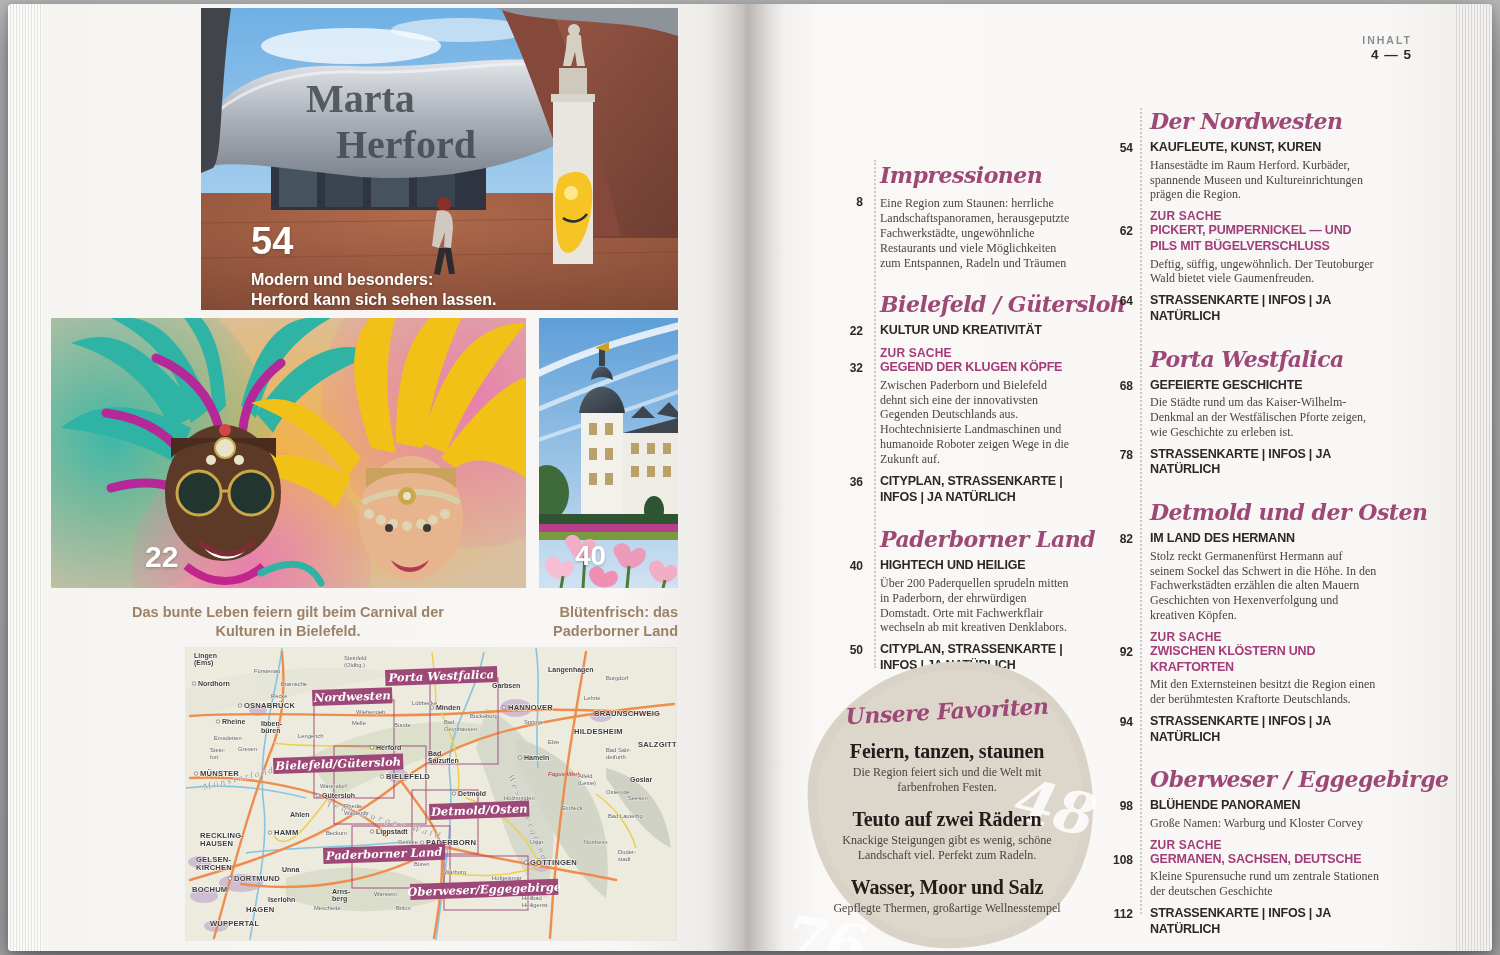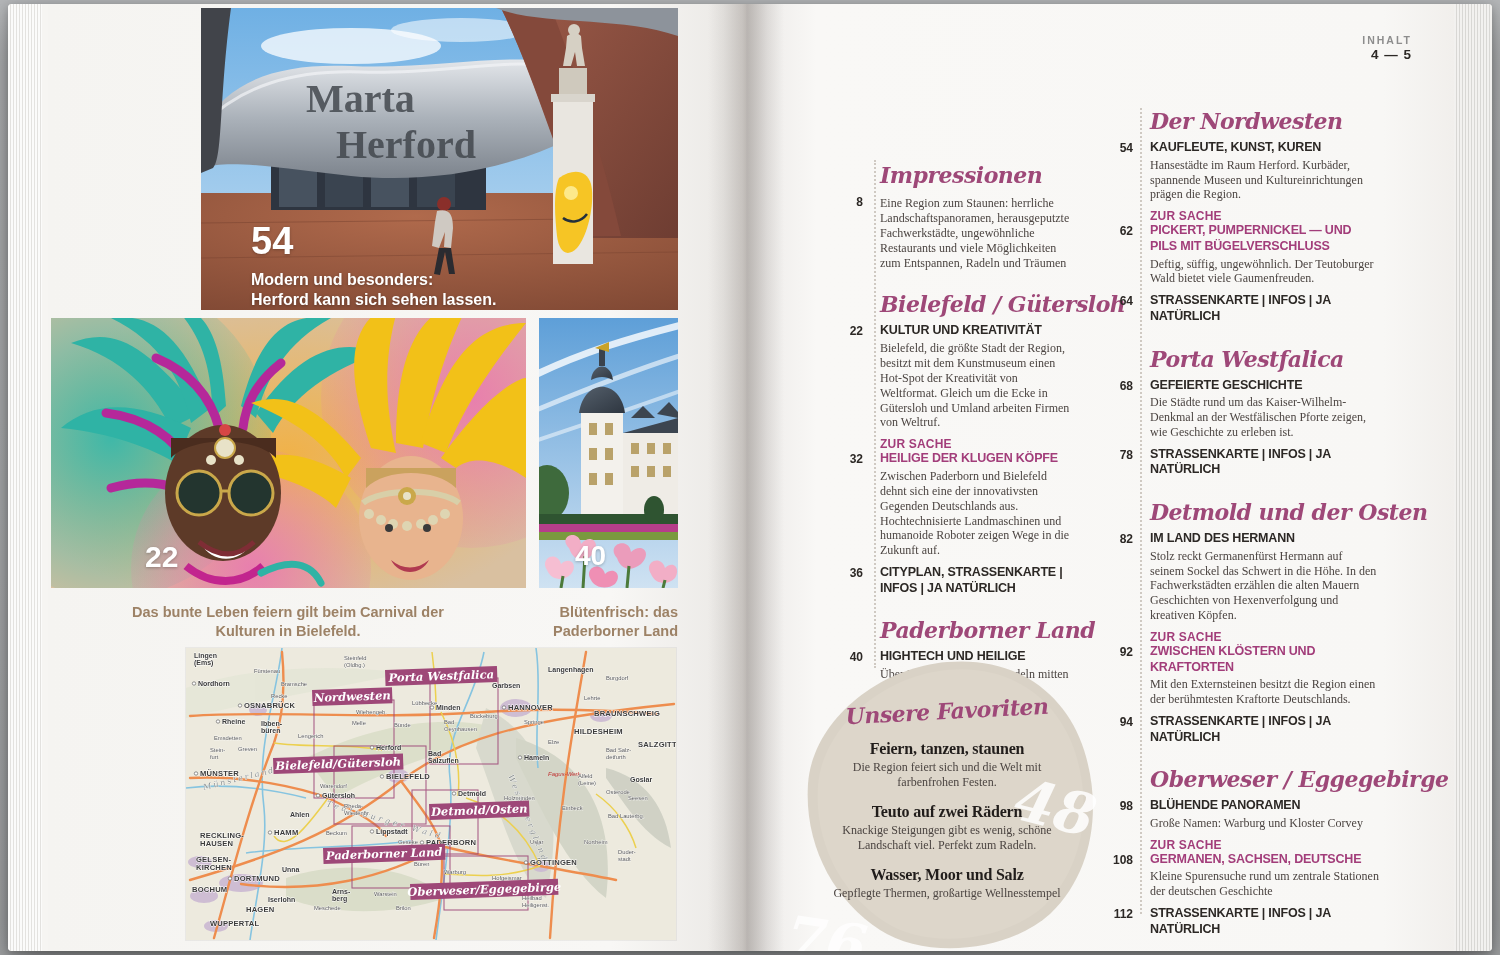--- a/index.html
+++ b/index.html
@@ -62,21 +62,21 @@
   .kicker-row{margin-bottom:0;}
   .kicker{font-weight:bold;font-size:12px;color:#a23d7a;letter-spacing:.2px;}
   .ebody{font-family:"Liberation Serif",serif;font-size:12px;line-height:1.24;color:#4b4441;margin-top:2px;}
 
   
   .favorites{position:absolute;left:50px;top:652px;width:302px;height:298px;}
   .fav-blob{position:absolute;inset:0;}
   .fav-content{position:absolute;left:26px;right:26px;top:42px;text-align:center;}
   .fav-heading{font-family:"DejaVu Serif",serif;font-style:italic;font-weight:bold;font-size:22px;color:#9e4878;transform:rotate(-3deg);margin-bottom:16px;letter-spacing:-.5px;}
   .fav-item{margin-bottom:13px;}
-  .fav-title{font-family:"Liberation Serif",serif;font-weight:bold;font-size:16px;color:#211d1b;letter-spacing:-.2px;}
+  .fav-title{font-family:"Liberation Serif",serif;font-weight:bold;font-size:20px;color:#211d1b;letter-spacing:-.2px;}
   .fav-text{font-family:"Liberation Serif",serif;font-size:12px;line-height:1.25;color:#4b4441;margin-top:2px;}
   .fav-mark{position:absolute;font-family:"DejaVu Serif",serif;font-style:italic;font-weight:bold;color:rgba(255,255,255,.85);pointer-events:none;}
   .fav-mark.m0{right:2px;top:118px;font-size:58px;transform:rotate(14deg);}
   .fav-mark.m1{left:-10px;top:252px;font-size:58px;transform:rotate(8deg);color:rgba(255,255,255,.75);}
 </style>
 </head>
 <body>
 
 <div class="book">
   <div class="edge edge-left"></div>
@@ -511,31 +511,30 @@
               <div class="ebody">Eine Region zum Staunen: herrliche Landschaftspanoramen, herausgeputzte Fachwerkstädte, ungewöhnliche Restaurants und viele Möglichkeiten zum Entspannen, Radeln und Träumen</div>
             </div>
           </div>
         </div>
         <div class="toc-section">
           <div class="sec-heading">Bielefeld / Gütersloh</div>
           <div class="entry">
             <div class="num">22</div>
             <div class="etext">
               <div class="etitle">KULTUR UND KREATIVITÄT</div>
-              <div class="ebody">Bielefeld, die größte Stadt der Region, besitzt mit dem Kunstmuseum einen Hot-Spot der Kreativität von Weltformat. Gleich um die Ecke in Gütersloh und Umland arbeiten Firmen von Weltruf.</div>
             </div>
           </div>
           <div class="entry kicker-row">
             <div class="num"></div>
             <div class="etext kicker">ZUR SACHE</div>
           </div>
           <div class="entry">
             <div class="num">32</div>
             <div class="etext">
-              <div class="etitle pink">HEILIGE DER KLUGEN KÖPFE</div>
+              <div class="etitle pink">GEGEND DER KLUGEN KÖPFE</div>
               <div class="ebody">Zwischen Paderborn und Bielefeld dehnt sich eine der innovativsten Gegenden Deutschlands aus. Hochtechnisierte Landmaschinen und humanoide Roboter zeigen Wege in die Zukunft auf.</div>
             </div>
           </div>
           <div class="entry">
             <div class="num">36</div>
             <div class="etext">
               <div class="etitle">CITYPLAN, STRASSENKARTE | INFOS | JA NATÜRLICH</div>
             </div>
           </div>
         </div>

